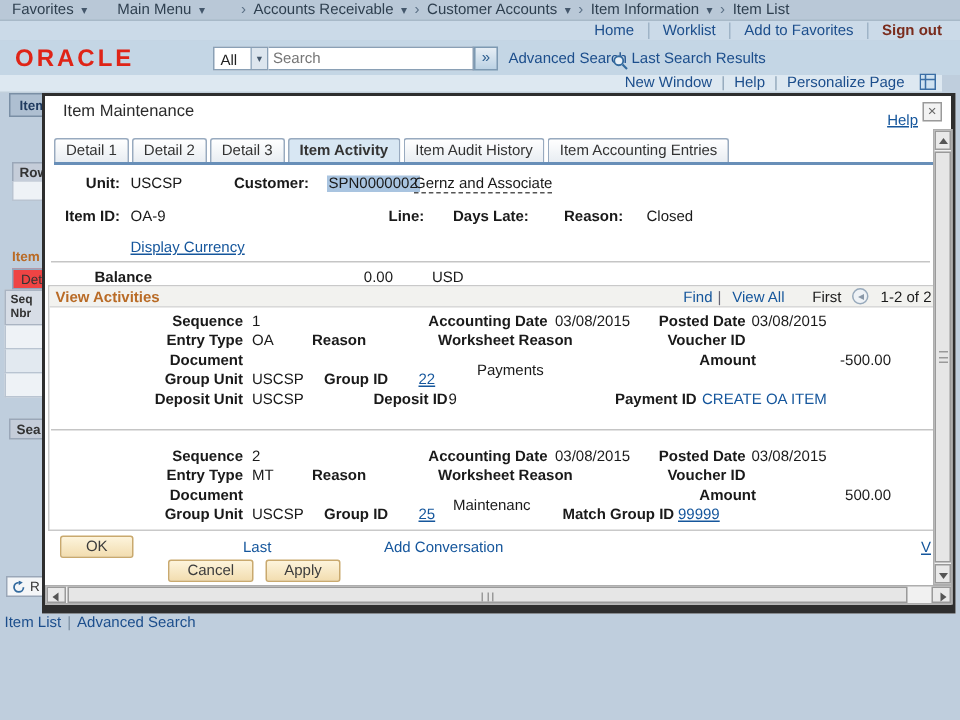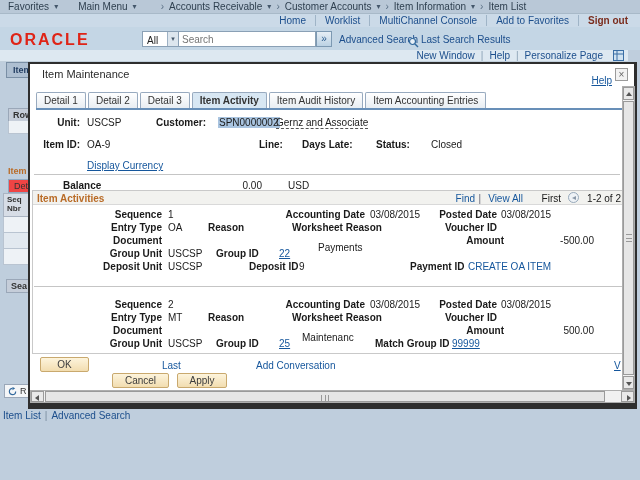--- a/index.html
+++ b/index.html
@@ -106,21 +106,20 @@
     <span class="csep">›</span>
     <span class="crumb">Item Information</span>
     <span class="arrow">▾</span>
     <span class="csep">›</span>
     <span class="crumb">Item List</span>
   </div>
 
   <div id="bar2" class="abs">
     <span class="hlink plain-lnk">Home</span>
     <span class="hlink plain-lnk">Worklist</span>
-    <span class="hlink plain-lnk">MultiChannel Console</span>
     <span class="hlink plain-lnk">Add to Favorites</span>
     <span id="signout">Sign out</span>
   </div>
 
   <div id="bar3" class="abs">
     <div id="brand" class="abs">ORACLE</div>
     <div id="scope" class="abs searchbox">
       <span class="sc-label">All</span>
       <span class="sc-btn">
           <span style="font-size:7px;color:#44576b">▾</span>
@@ -196,34 +195,34 @@
     <span class="abs lbl rt" style="left:0;top:53px;width:50px;">Unit:</span>
     <span class="abs val" style="left:57px;top:53px;">USCSP</span>
     <span class="abs lbl rt" style="left:96px;top:53px;width:80px;">Customer:</span>
     <span id="cust-id" class="abs val" style="left:188px;top:53px;">SPN0000002</span>
     <span id="cust-name" class="abs val" style="left:246px;top:53px;">Gernz and Associate</span>
 
     <span class="abs lbl rt" style="left:0;top:75px;width:50px;">Item ID:</span>
     <span class="abs val" style="left:57px;top:75px;">OA-9</span>
     <span class="abs lbl" style="left:229px;top:75px;">Line:</span>
     <span class="abs lbl" style="left:272px;top:75px;">Days Late:</span>
-    <span class="abs lbl" style="left:346px;top:75px;">Status:</span>
+    <span class="abs lbl" style="left:346px;top:75px;">Reason:</span>
     <span class="abs val" style="left:401px;top:75px;">Closed</span>
 
     <span class="abs lnk" style="left:57px;top:96px;">Display Currency</span>
 
     <div class="abs hline" style="left:4px;top:110px;width:586px;"></div>
 
     <span class="abs lbl" style="left:33px;top:116px;">Balance</span>
     <span class="abs val rt" style="left:160px;top:116px;width:72px;">0.00</span>
     <span class="abs val" style="left:258px;top:116px;">USD</span>
 
     <div id="actbox" class="abs">
       <div id="actbar">
-        <span id="act-title" class="abs">Item Activities</span>
+        <span id="act-title" class="abs">View Activities</span>
         <span class="abs lnk" style="right:148px;top:2px;text-decoration:none;">Find</span>
         <span class="abs t10" style="right:142px;top:2px;color:#667;">|</span>
         <span class="abs lnk" style="right:100px;top:2px;text-decoration:none;">View All</span>
         <span class="abs t10" style="right:62px;top:2px;">First</span>
         <span class="pgcirc" style="right:44px;top:1px;">
             <span class="tri-l"></span>
           </span>
         <span class="abs t10" style="right:2px;top:2px;">1-2 of 2</span>
       </div>
 

